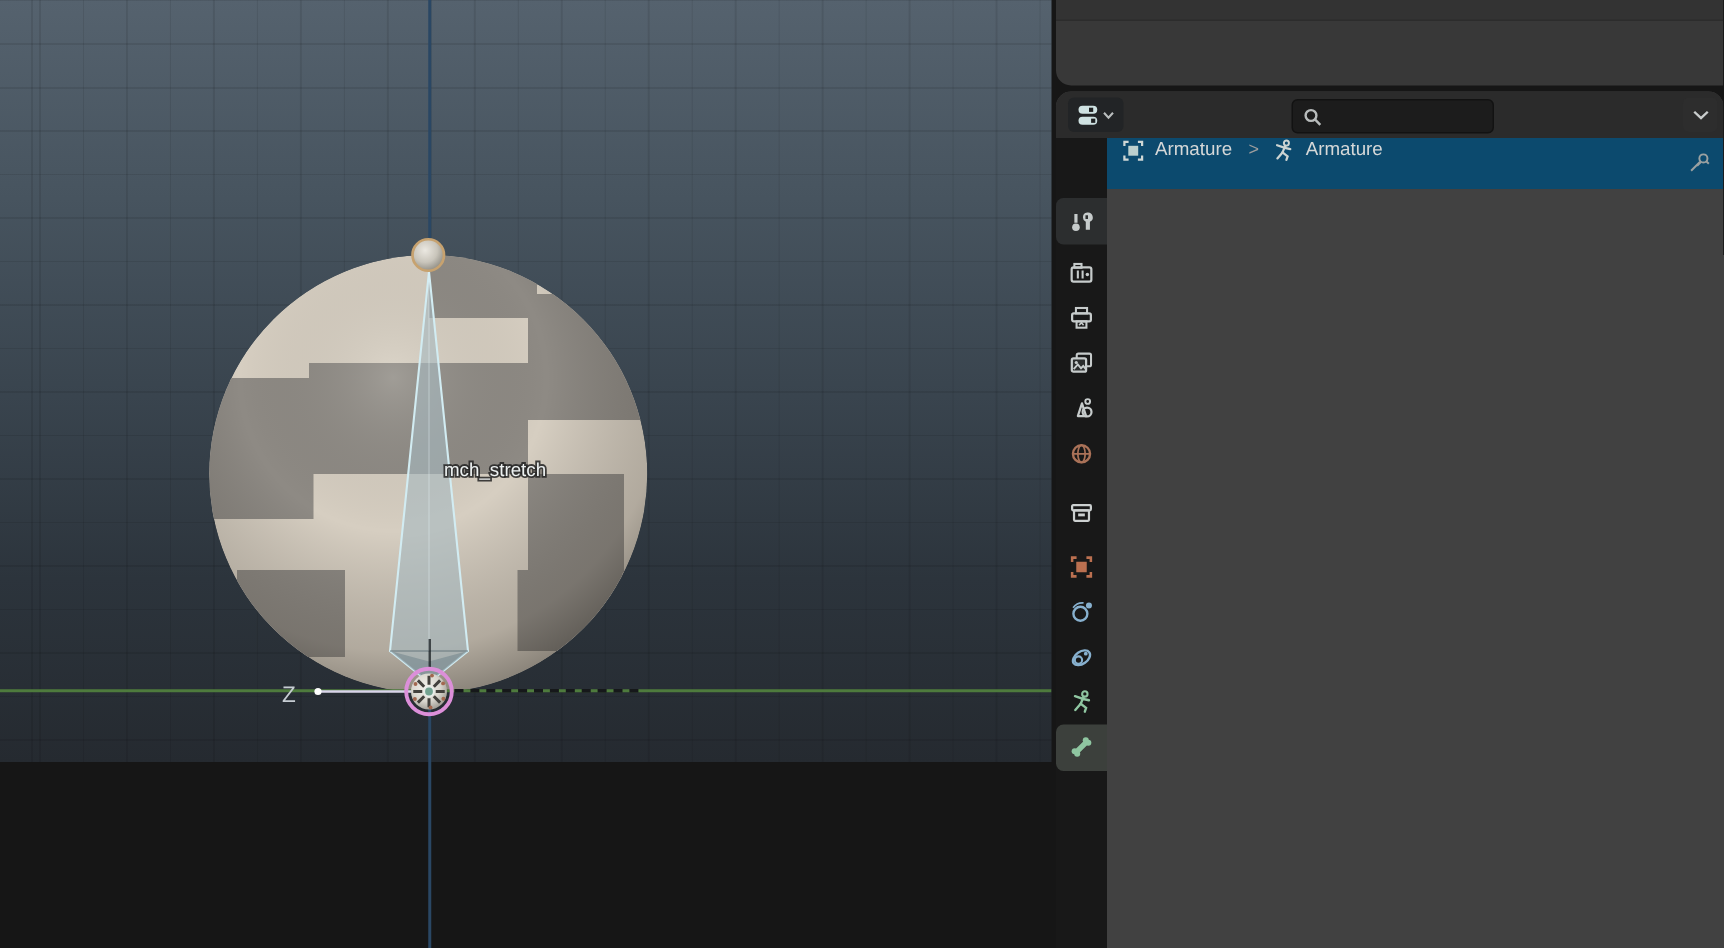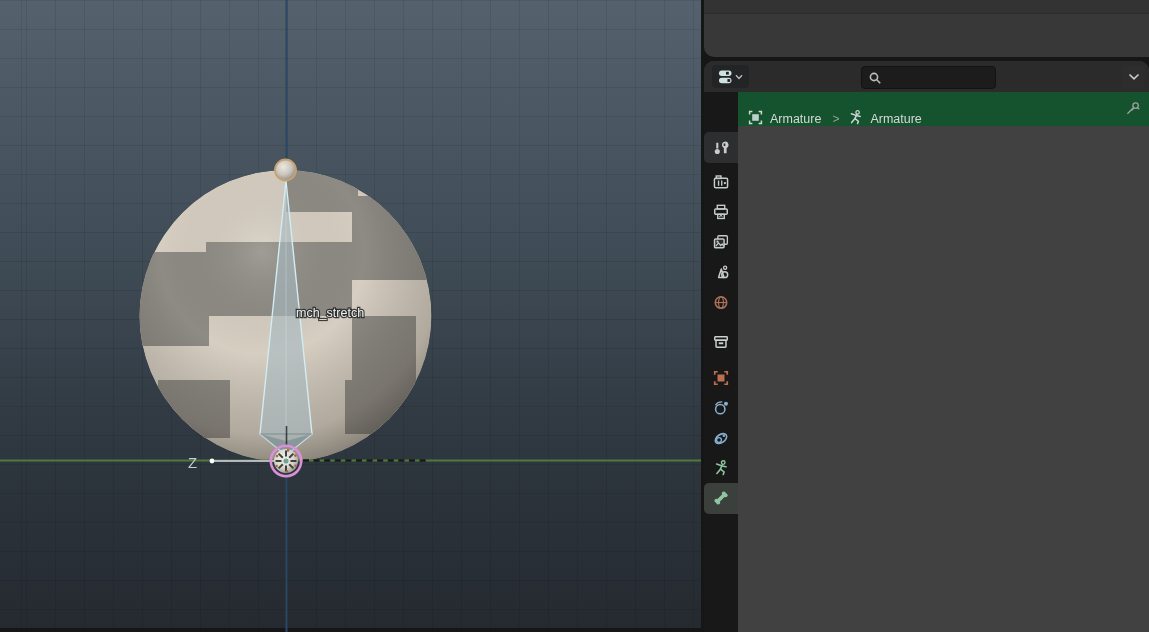--- a/index.html
+++ b/index.html
@@ -1,20 +1,20 @@
 <!DOCTYPE html>
 <html><head>
 <meta charset="utf-8">
 <style>
   html,body{margin:0;padding:0;background:#161616;}
   #app{position:relative;width:1149px;height:632px;overflow:hidden;background:#161616;
        font-family:"Liberation Sans","DejaVu Sans",sans-serif;}
 
   
-  #viewport{position:absolute;left:0;top:0;width:701px;height:628px;
+  #viewport{position:absolute;left:0;top:0;width:701px;height:508px;
     background-image:
       repeating-linear-gradient(to right, rgba(0,0,0,0.09) 0 1px, rgba(0,0,0,0) 1px 29px),
       repeating-linear-gradient(to bottom, rgba(0,0,0,0.09) 0 1px, rgba(0,0,0,0) 1px 29px),
       linear-gradient(#55626e 0%,#47545f 26%,#39444e 52%,#2c343c 76%,#252a30 100%);
     background-position:26px 0,0 0,0 0;}
   #viewport svg{position:absolute;left:0;top:0;}
 
   
   #upper-editor{position:absolute;left:704px;top:0;width:445px;height:57px;
     background:#383838;border-radius:0 0 0 10px;overflow:hidden;}
@@ -34,22 +34,22 @@
   #hdr-chevron-btn{right:4px;top:4px;width:23px;height:23px;background:#2d2d2d;}
 
   
   #tab-strip{position:absolute;left:0;top:31px;width:34px;height:540px;background:#181818;}
   .tab{position:absolute;left:0;width:34px;height:31px;display:flex;align-items:center;
        justify-content:center;border-radius:5px 0 0 5px;}
   .tab.tool-hl{background:#2c2e2f;}
   .tab.active{background:#3c403c;}
 
   
-  #crumb-row{position:absolute;left:34px;top:31px;right:0;height:34px;background:#14532d;
-    display:flex;align-items:flex-end;padding-left:9px;box-sizing:border-box;}
+  #crumb-row{position:absolute;left:34px;top:31px;right:0;height:34px;background:#0c4a6e;
+    display:flex;align-items:flex-start;padding-left:9px;box-sizing:border-box;}
   .crumb-label{color:#d6d8d8;font-size:12.5px;margin:0 7px 0 6px;}
   .crumb-sep{color:#9d9d9d;font-size:12px;margin:0 8px 0 4px;}
   #pin-wrap{position:absolute;right:7px;top:8px;}
 
   
   #props-body{position:absolute;left:34px;top:65px;right:0;bottom:0;background:#414141;}
 
   svg{display:block;}
 </style>
 </head>

